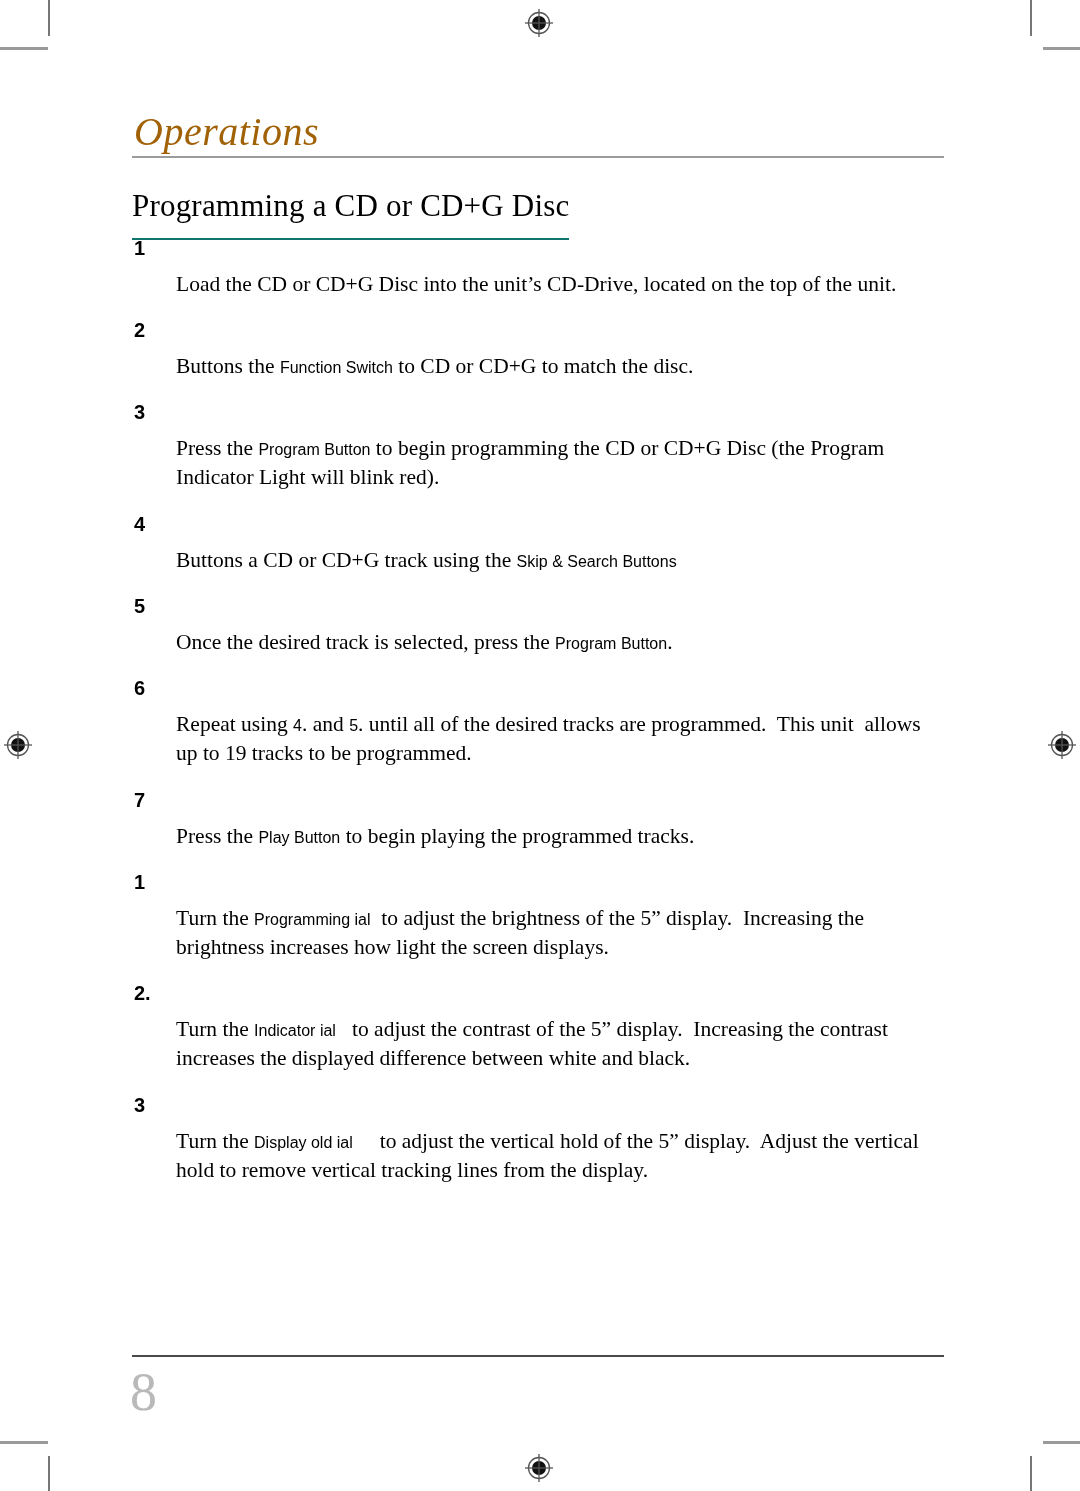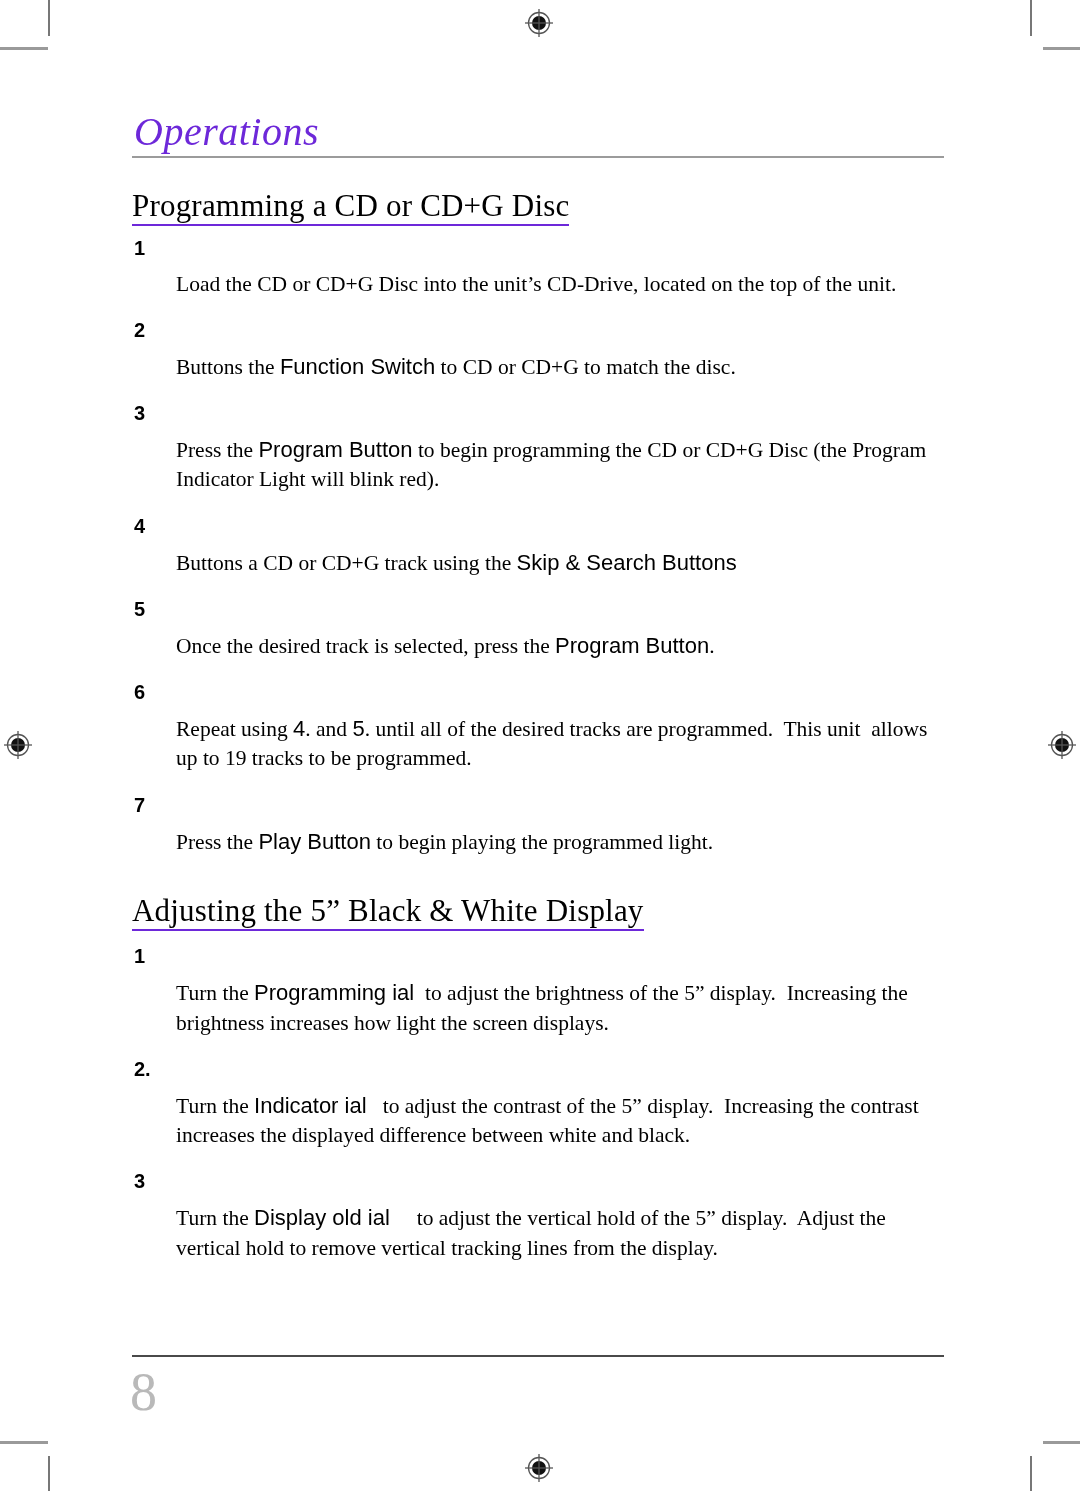--- a/index.html
+++ b/index.html
@@ -39,43 +39,43 @@
     position: absolute;
     left: 132px;
     top: 112px;
     width: 812px;
   }
 
   .chapter-title {
     font-style: italic;
     font-size: 40px;
     line-height: 1.0;
-    color: #6d28d9;
+    color: #a16207;
     letter-spacing: 0.5px;
     margin: 0 0 4px 2px;
     font-weight: normal;
   }
   .chapter-rule {
     height: 2px;
     background: #9b9b9b;
     width: 100%;
     margin-bottom: 30px;
   }
 
   .section-title {
     font-size: 31px;
     line-height: 1.15;
     font-weight: normal;
     margin: 0 0 10px 0;
     letter-spacing: 0.2px;
     display: block;
   }
   .section-title span.u {
-    border-bottom: 2px solid #6d28d9;
-    padding-bottom: 1px;
+    border-bottom: 2px solid #0f766e;
+    padding-bottom: 15px;
   }
 
   .section-title.second {
     margin-top: 36px;
     margin-bottom: 14px;
   }
 
   ol.steps {
     list-style: none;
     margin: 0;
@@ -97,21 +97,21 @@
     padding-left: 2px;
     box-sizing: border-box;
   }
   ol.steps li .txt {
     flex: 1 1 auto;
     white-space: pre-wrap;
     margin-top: 36px;
   }
   .sans {
     font-family: "Liberation Sans", "DejaVu Sans", sans-serif;
-    font-size: 22px;
+    font-size: 16px;
   }
 
   
   .footer-rule {
     position: absolute;
     left: 132px;
     top: 1355px;
     width: 812px;
     height: 2px;
     background: #4a4a4a;
@@ -198,27 +198,24 @@
         <li>
           <span class="num">5</span>
           <span class="txt"><span>Once the desired track is selected, press the </span><span class="sans">Program Button</span><span>.</span></span>
         </li>
         <li>
           <span class="num">6</span>
           <span class="txt"><span>Repeat using </span><span class="sans">4</span><span>. and </span><span class="sans">5</span><span>. until all of the desired tracks are programmed.  This unit  allows up to 19 tracks to be programmed.</span></span>
         </li>
         <li>
           <span class="num">7</span>
-          <span class="txt"><span>Press the </span><span class="sans">Play Button</span><span> to begin playing the programmed light.</span></span>
+          <span class="txt"><span>Press the </span><span class="sans">Play Button</span><span> to begin playing the programmed tracks.</span></span>
         </li>
       </ol>
 
-    <div class="section-title second">
-      <span class="u">Adjusting the 5” Black &amp; White Display</span>
-    </div>
     <ol class="steps" id="steps-1">
         <li>
           <span class="num">1</span>
           <span class="txt"><span>Turn the </span><span class="sans">Programming ial</span><span>  to adjust the brightness of the 5” display.  Increasing the brightness increases how light the screen displays.</span></span>
         </li>
         <li>
           <span class="num">2.</span>
           <span class="txt"><span>Turn the </span><span class="sans">Indicator ial</span><span>   to adjust the contrast of the 5” display.  Increasing the contrast increases the displayed difference between white and black.</span></span>
         </li>
         <li>

